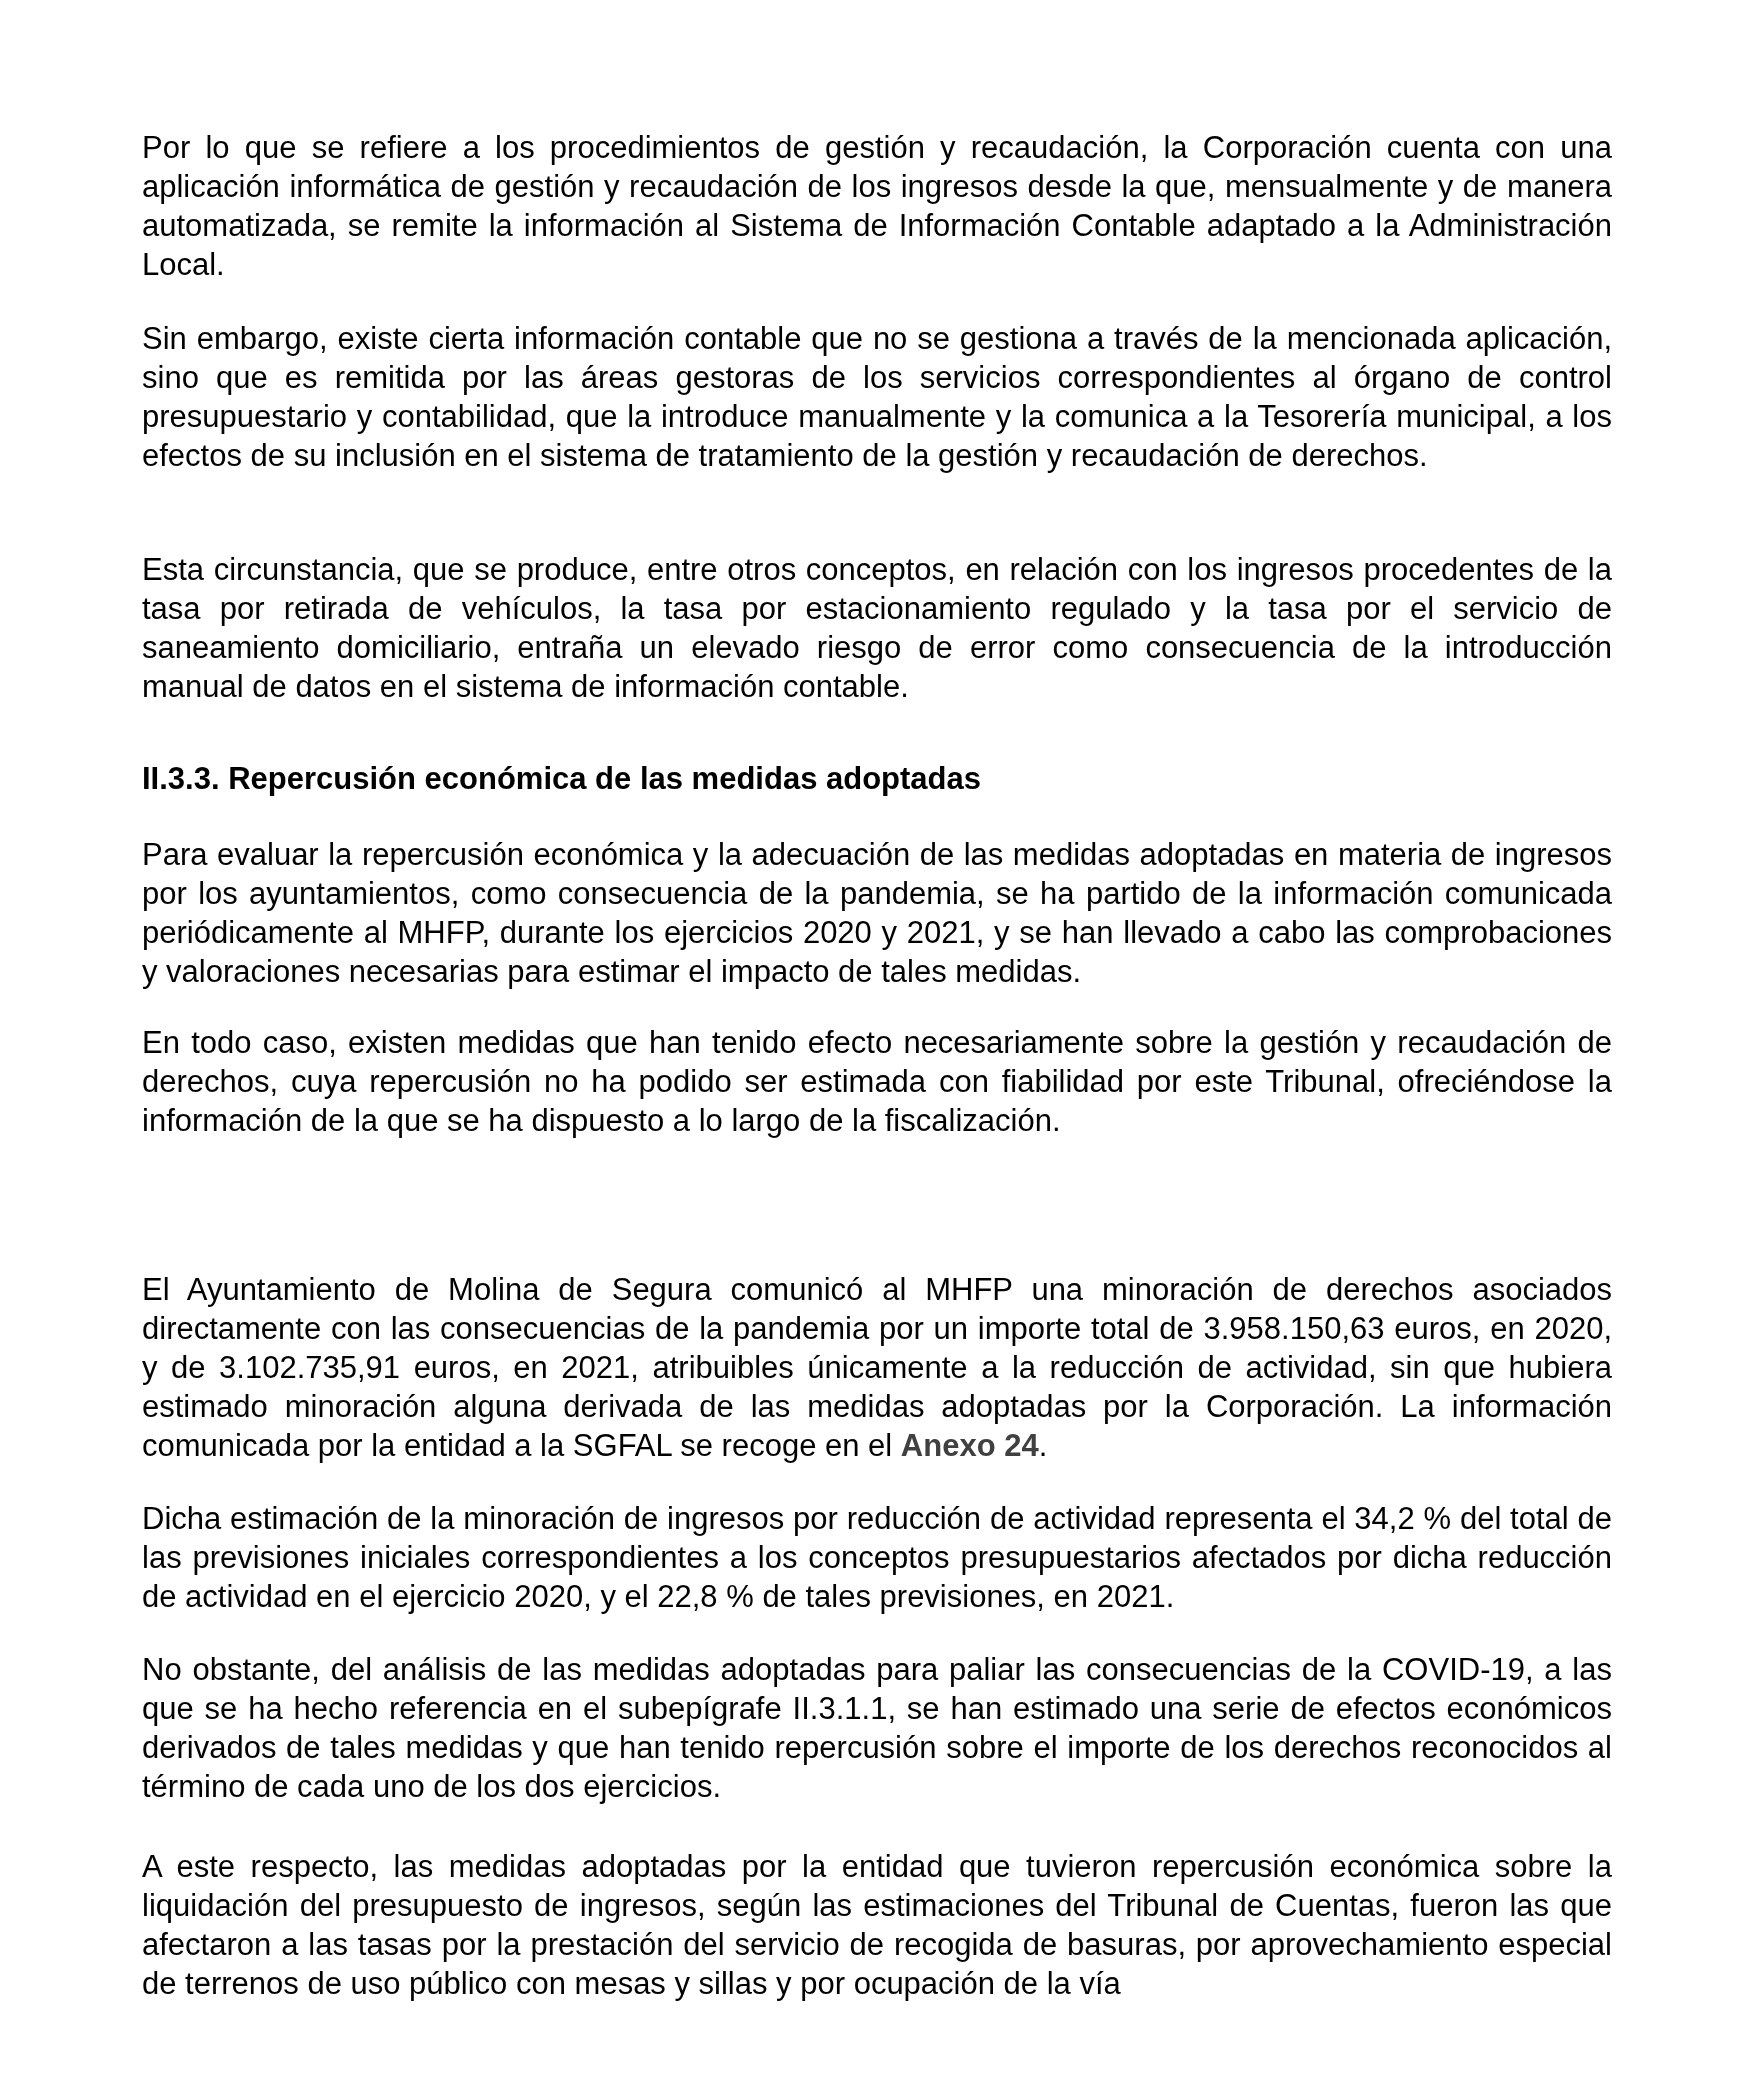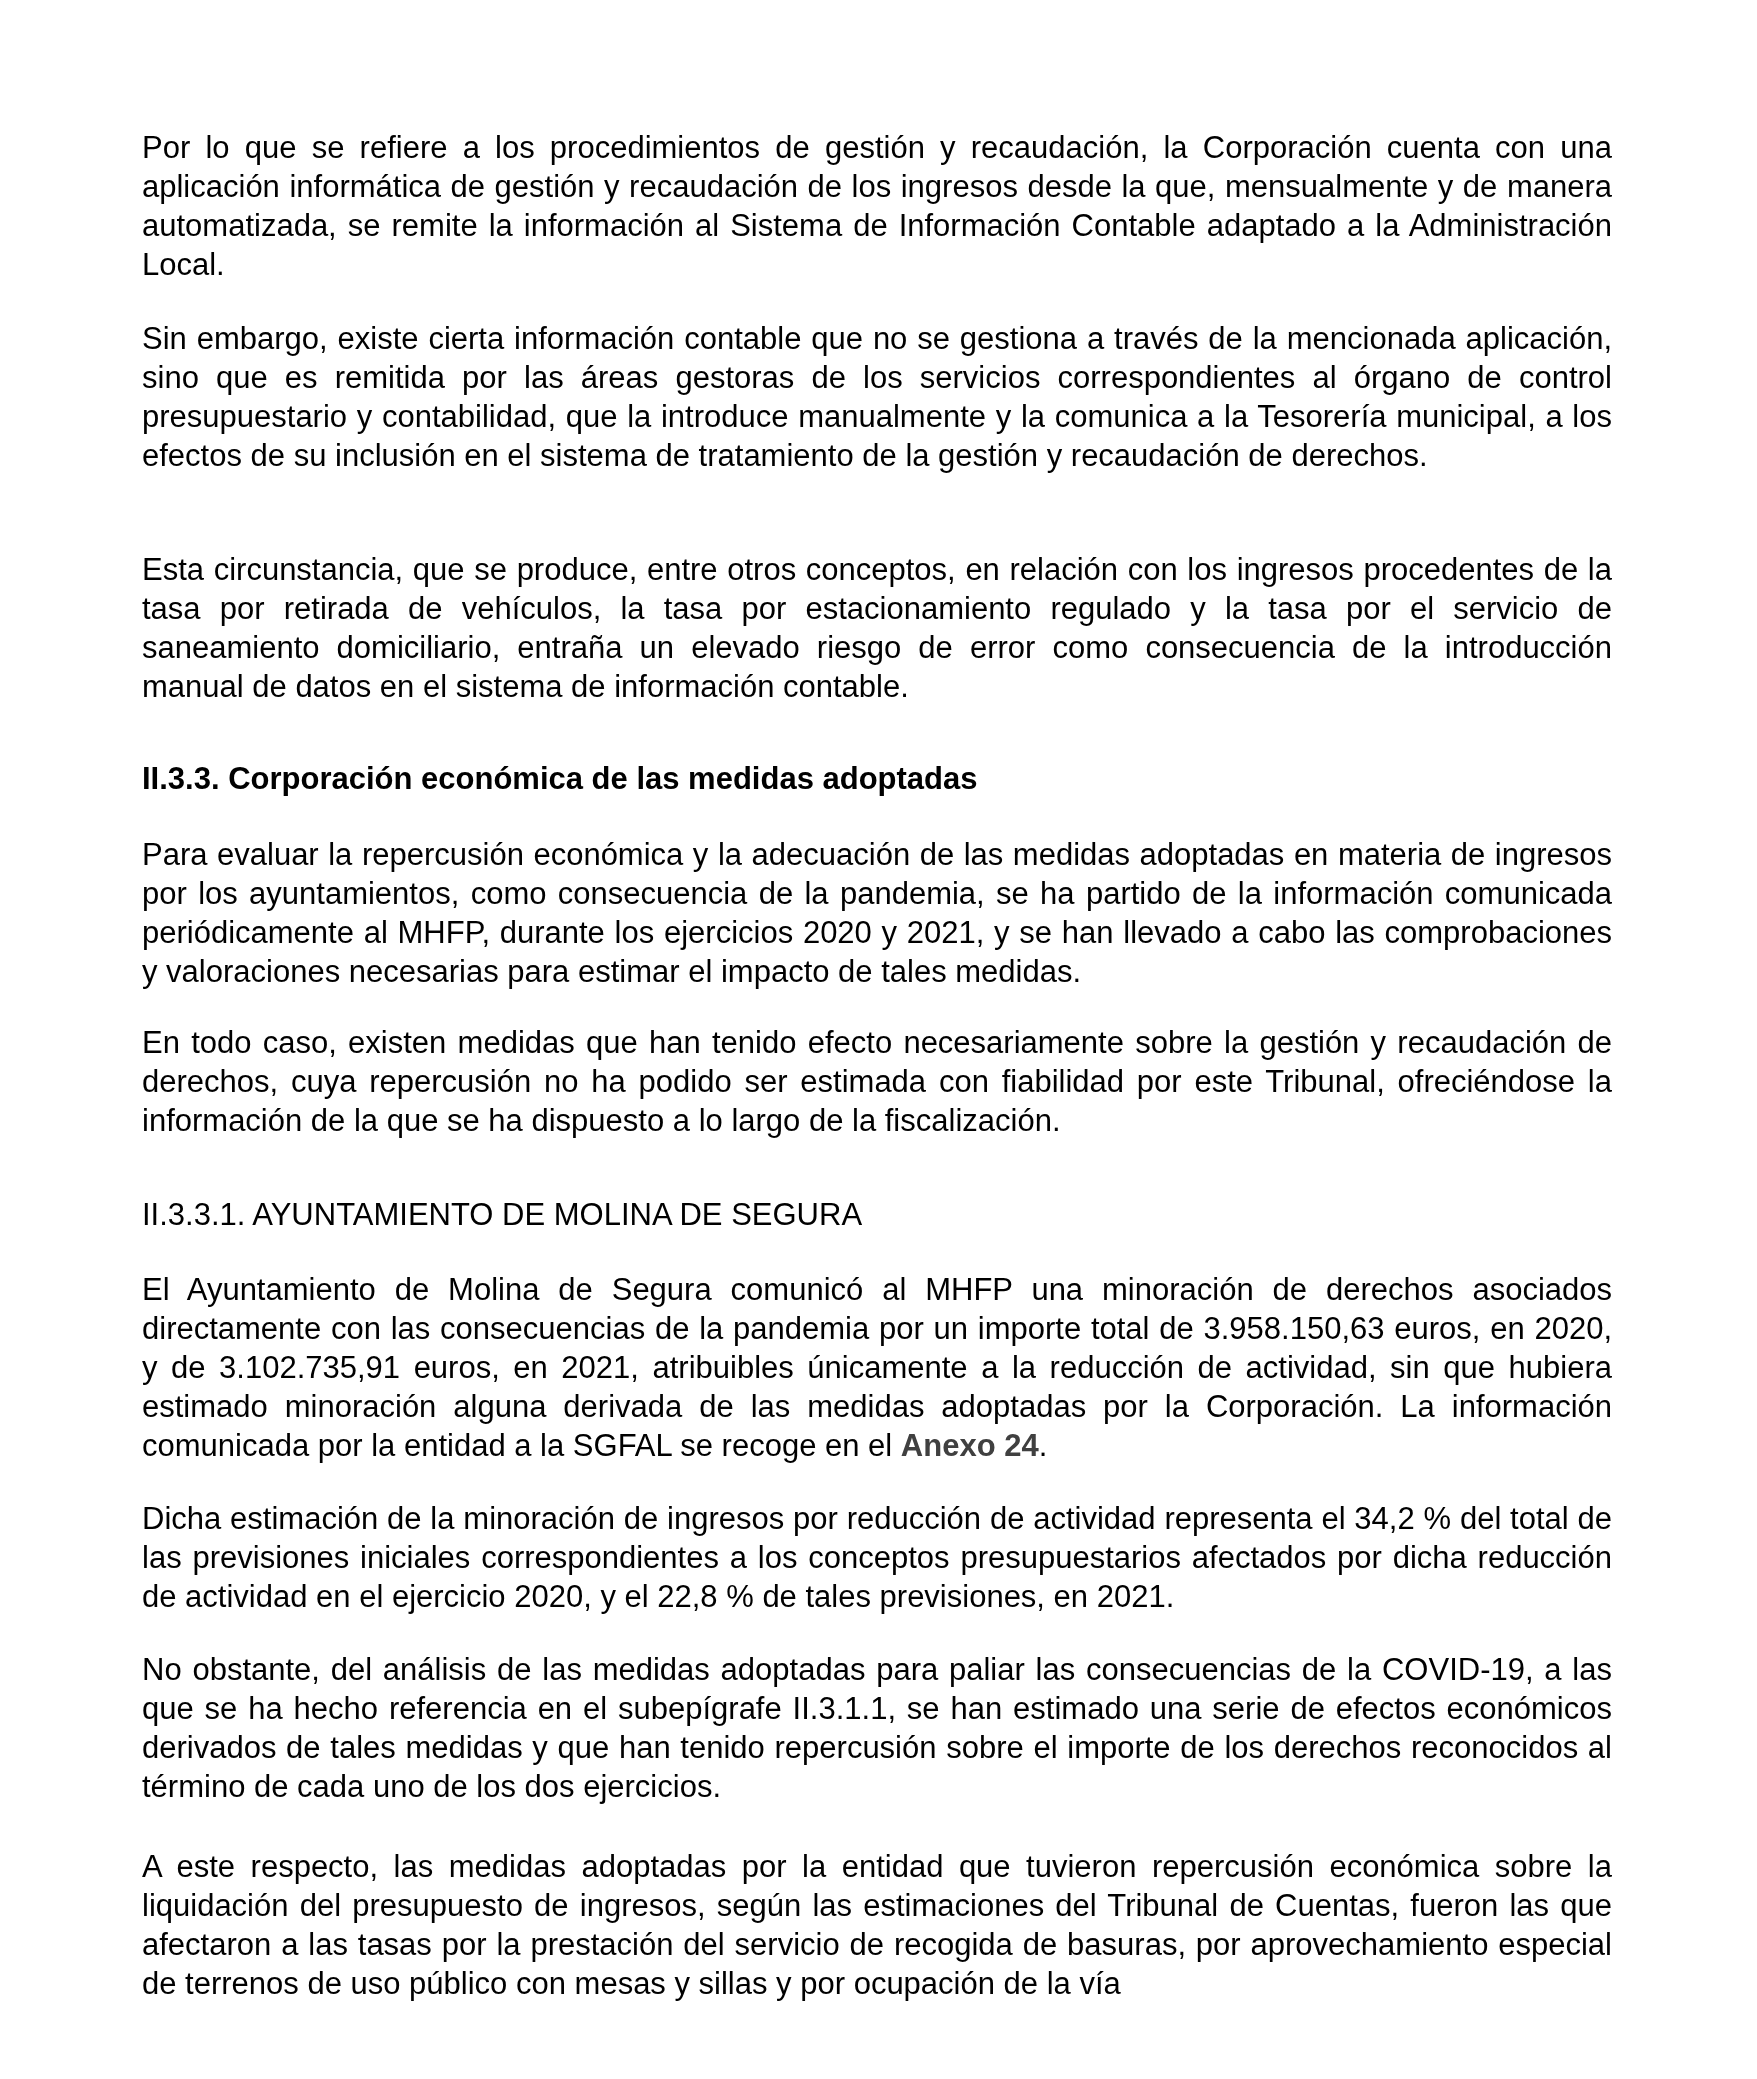--- a/index.html
+++ b/index.html
@@ -58,27 +58,26 @@
 
 <div class="page">
 
 
   <p class="block justify" style="top:128px;">Por lo que se refiere a los procedimientos de gestión y recaudación, la Corporación cuenta con una aplicación informática de gestión y recaudación de los ingresos desde la que, mensualmente y de manera automatizada, se remite la información al Sistema de Información Contable adaptado a la Administración Local.</p>
 
   <p class="block justify" style="top:319px;">Sin embargo, existe cierta información contable que no se gestiona a través de la mencionada aplicación, sino que es remitida por las áreas gestoras de los servicios correspondientes al órgano de control presupuestario y contabilidad, que la introduce manualmente y la comunica a la Tesorería municipal, a los efectos de su inclusión en el sistema de tratamiento de la gestión y recaudación de derechos.</p>
 
   <p class="block justify" style="top:550px;">Esta circunstancia, que se produce, entre otros conceptos, en relación con los ingresos procedentes de la tasa por retirada de vehículos, la tasa por estacionamiento regulado y la tasa por el servicio de saneamiento domiciliario, entraña un elevado riesgo de error como consecuencia de la introducción manual de datos en el sistema de información contable.</p>
 
-  <p class="block h-bold" style="top:759px;">II.3.3. Corporación económica de las medidas adoptadas</p>
+  <p class="block h-bold" style="top:759px;">II.3.3. Repercusión económica de las medidas adoptadas</p>
 
   <p class="block justify" style="top:835px;">Para evaluar la repercusión económica y la adecuación de las medidas adoptadas en materia de ingresos por los ayuntamientos, como consecuencia de la pandemia, se ha partido de la información comunicada periódicamente al MHFP, durante los ejercicios 2020 y 2021, y se han llevado a cabo las comprobaciones y valoraciones necesarias para estimar el impacto de tales medidas.</p>
 
   <p class="block justify" style="top:1023px;">En todo caso, existen medidas que han tenido efecto necesariamente sobre la gestión y recaudación de derechos, cuya repercusión no ha podido ser estimada con fiabilidad por este Tribunal, ofreciéndose la información de la que se ha dispuesto a lo largo de la fiscalización.</p>
 
-  <p class="block h-plain" style="top:1195px;">II.3.3.1. AYUNTAMIENTO DE MOLINA DE SEGURA</p>
 
   <p class="block justify" style="top:1270px;"><span>El Ayuntamiento de Molina de Segura comunicó al MHFP una minoración de derechos asociados directamente con las consecuencias de la pandemia por un importe total de 3.958.150,63 euros, en 2020, y de 3.102.735,91 euros, en 2021, atribuibles únicamente a la reducción de actividad, sin que hubiera estimado minoración alguna derivada de las medidas adoptadas por la Corporación. La información comunicada por la entidad a la SGFAL se recoge en el </span><a class="link">Anexo 24</a><span>.</span></p>
 
   <p class="block justify" style="top:1499px;">Dicha estimación de la minoración de ingresos por reducción de actividad representa el 34,2 % del total de las previsiones iniciales correspondientes a los conceptos presupuestarios afectados por dicha reducción de actividad en el ejercicio 2020, y el 22,8 % de tales previsiones, en 2021.</p>
 
   <p class="block justify" style="top:1650px;">No obstante, del análisis de las medidas adoptadas para paliar las consecuencias de la COVID-19, a las que se ha hecho referencia en el subepígrafe II.3.1.1, se han estimado una serie de efectos económicos derivados de tales medidas y que han tenido repercusión sobre el importe de los derechos reconocidos al término de cada uno de los dos ejercicios.</p>
 
   <p class="block justify" style="top:1847px;">A este respecto, las medidas adoptadas por la entidad que tuvieron repercusión económica sobre la liquidación del presupuesto de ingresos, según las estimaciones del Tribunal de Cuentas, fueron las que afectaron a las tasas por la prestación del servicio de recogida de basuras, por aprovechamiento especial de terrenos de uso público con mesas y sillas y por ocupación de la vía</p>
 
 </div>

